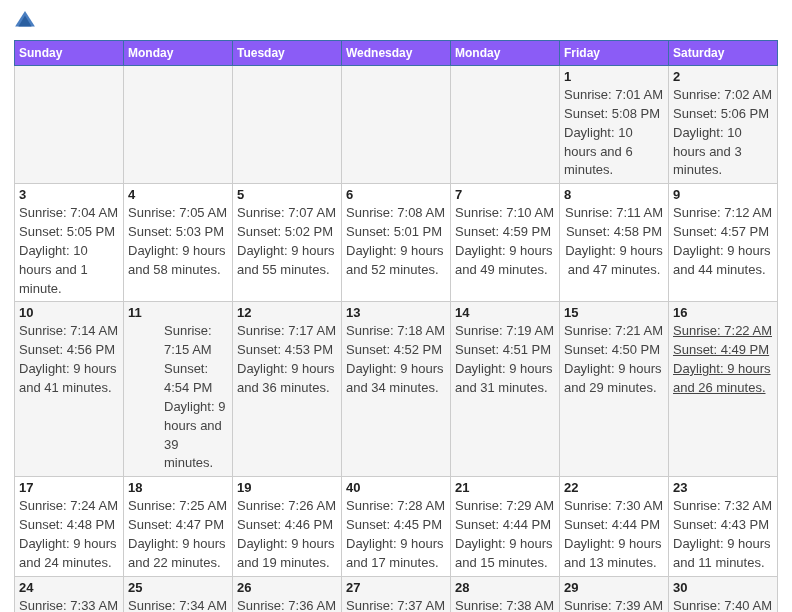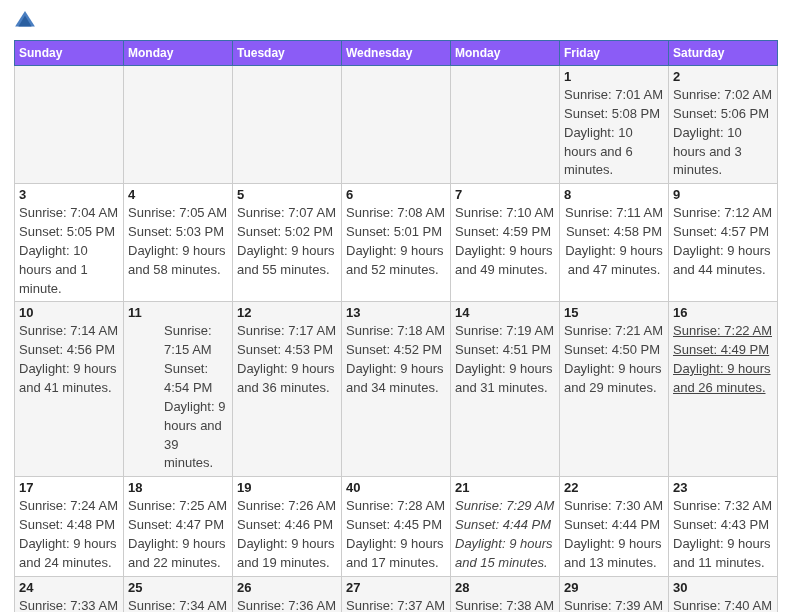--- a/index.html
+++ b/index.html
@@ -260,21 +260,21 @@
 Daylight: 9 hours and 19 minutes.</div>
           </td>
           <td>
             <span class="day-num">40</span>
             <div class="day-info" style="white-space: pre-line;">Sunrise: 7:28 AM
 Sunset: 4:45 PM
 Daylight: 9 hours and 17 minutes.</div>
           </td>
           <td>
             <span class="day-num">21</span>
-            <div class="day-info" style="white-space: pre-line; font-style: italic;">Sunrise: 7:29 AM
+            <div class="day-info" style="white-space: pre-line;">Sunrise: 7:29 AM
 Sunset: 4:44 PM
 Daylight: 9 hours and 15 minutes.</div>
           </td>
           <td>
             <span class="day-num">22</span>
             <div class="day-info" style="white-space: pre-line;">Sunrise: 7:30 AM
 Sunset: 4:44 PM
 Daylight: 9 hours and 13 minutes.</div>
           </td>
           <td>

